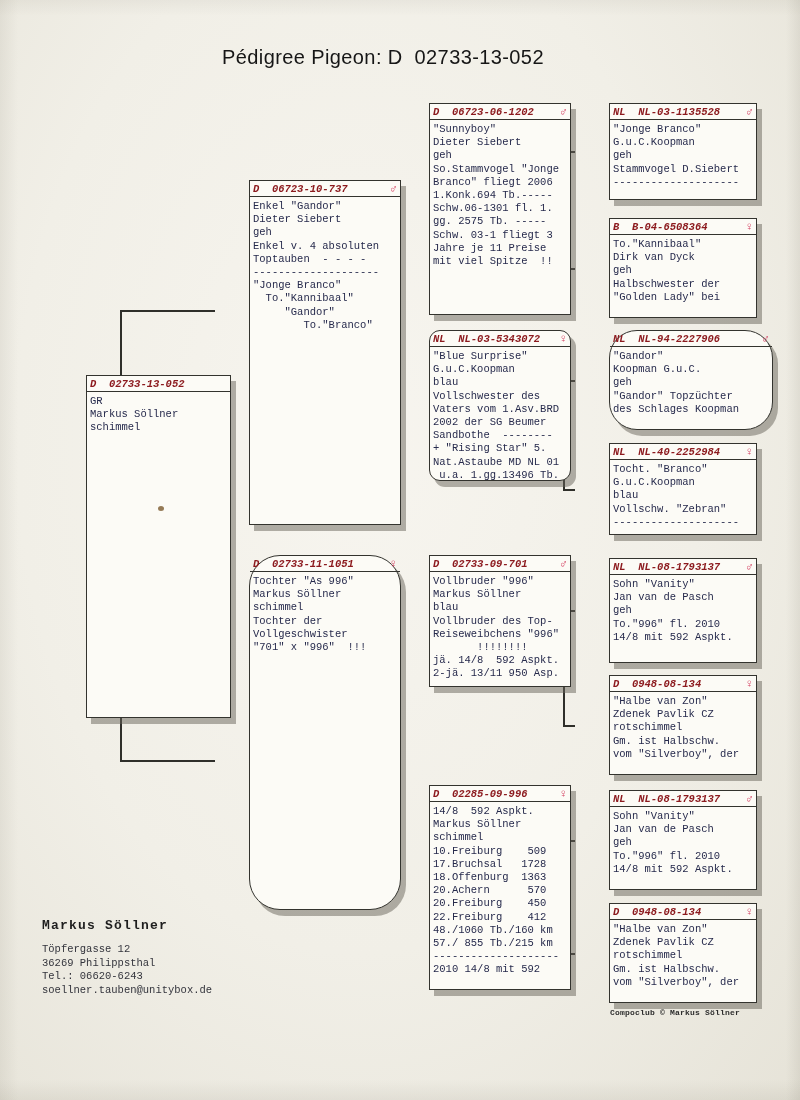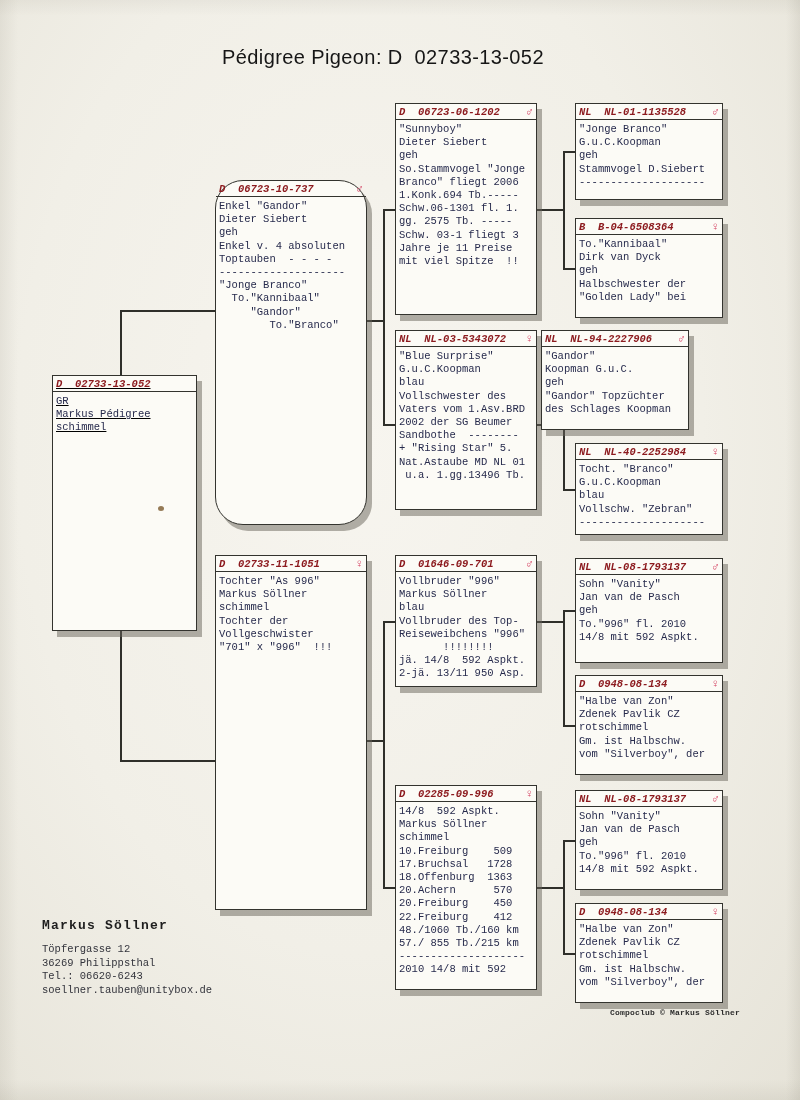--- a/index.html
+++ b/index.html
@@ -17,21 +17,21 @@
                 linear-gradient(180deg, rgba(120,115,100,0.08) 0, rgba(0,0,0,0) 16px),
                 linear-gradient(0deg, rgba(120,115,100,0.10) 0, rgba(0,0,0,0) 20px);
   }
   .title {
     position:absolute; left:222px; top:46px;
     font-family:"Liberation Sans", sans-serif; font-size:20px; color:#161616;
     letter-spacing:0.4px; white-space:pre;
   }
   .box {
     position:absolute; background:#fcfbf6; border:1px solid #33332e;
-    box-shadow:5px 6px 0 rgba(104,100,89,0.5); z-index:2;
+    box-shadow:5px 6px 0 rgba(104,100,89,0.5); z-index:2;margin-left:34px;
   }
   .box-header {
     display:flex; justify-content:space-between; align-items:center;
     border-bottom:1px solid #33332e; height:16px; padding:0 3px;
     font-size:10.5px; font-weight:bold; font-style:italic;
     color:#8c1a1e; white-space:pre;
   }
   .sex { font-style:normal; font-weight:bold; font-size:11.5px; color:#d2375a; line-height:1; }
   .box-body {
     padding:3px 3px 2px 3px; font-size:10.5px; line-height:13.2px;
@@ -85,48 +85,48 @@
   <div class="line hline" style="left:537px;top:621px;width:26px;"></div>
   <div class="line vline" style="left:563px;top:610px;height:117px;"></div>
   <div class="line hline" style="left:563px;top:610px;width:12px;"></div>
   <div class="line hline" style="left:563px;top:725px;width:12px;"></div>
 
   <div class="line hline" style="left:537px;top:887px;width:26px;"></div>
   <div class="line vline" style="left:563px;top:840px;height:115px;"></div>
   <div class="line hline" style="left:563px;top:840px;width:12px;"></div>
   <div class="line hline" style="left:563px;top:953px;width:12px;"></div>
 
-  <div class="box" style="left:52px;top:375px;width:145px;height:256px;text-decoration:underline;">
+  <div class="box" style="left:52px;top:375px;width:145px;height:343px;">
     <div class="box-header">
       <span>D  02733-13-052</span>
       <span class="sex"></span>
     </div>
     <div class="box-body">GR
-Markus Pédigree
+Markus Söllner
 schimmel</div>
   </div>
 
-  <div class="box" style="left:215px;top:180px;width:152px;height:345px;border-radius:28px;">
+  <div class="box" style="left:215px;top:180px;width:152px;height:345px;">
     <div class="box-header">
       <span>D  06723-10-737</span>
       <span class="sex">♂</span>
     </div>
     <div class="box-body">Enkel "Gandor"
 Dieter Siebert
 geh
 Enkel v. 4 absoluten
 Toptauben  - - - -
 --------------------
 "Jonge Branco"
   To."Kannibaal"
      "Gandor"
         To."Branco"</div>
   </div>
 
-  <div class="box" style="left:215px;top:555px;width:152px;height:355px;">
+  <div class="box" style="left:215px;top:555px;width:152px;height:355px;border-radius:31px;">
     <div class="box-header">
       <span>D  02733-11-1051</span>
       <span class="sex">♀</span>
     </div>
     <div class="box-body">Tochter "As 996"
 Markus Söllner
 schimmel
 Tochter der
 Vollgeschwister
 "701" x "996"  !!!</div>
@@ -143,40 +143,40 @@
 So.Stammvogel "Jonge
 Branco" fliegt 2006
 1.Konk.694 Tb.-----
 Schw.06-1301 fl. 1.
 gg. 2575 Tb. -----
 Schw. 03-1 fliegt 3
 Jahre je 11 Preise
 mit viel Spitze  !!</div>
   </div>
 
-  <div class="box" style="left:395px;top:330px;width:142px;height:180px;">
+  <div class="box" style="left:395px;top:330px;width:142px;height:151px;border-radius:11px;">
     <div class="box-header">
       <span>NL  NL-03-5343072</span>
       <span class="sex">♀</span>
     </div>
     <div class="box-body">"Blue Surprise"
 G.u.C.Koopman
 blau
 Vollschwester des
 Vaters vom 1.Asv.BRD
 2002 der SG Beumer
 Sandbothe  --------
 + "Rising Star" 5.
 Nat.Astaube MD NL 01
  u.a. 1.gg.13496 Tb.</div>
   </div>
 
   <div class="box" style="left:395px;top:555px;width:142px;height:132px;">
     <div class="box-header">
-      <span>D  01646-09-701</span>
+      <span>D  02733-09-701</span>
       <span class="sex">♂</span>
     </div>
     <div class="box-body">Vollbruder "996"
 Markus Söllner
 blau
 Vollbruder des Top-
 Reiseweibchens "996"
        !!!!!!!!
 jä. 14/8  592 Aspkt.
 2-jä. 13/11 950 Asp.</div>
@@ -197,21 +197,21 @@
 20.Freiburg    450
 22.Freiburg    412
 48./1060 Tb./160 km
 57./ 855 Tb./215 km
 --------------------
 2010 14/8 mit 592</div>
   </div>
 
   <div class="box" style="left:575px;top:103px;width:148px;height:97px;">
     <div class="box-header">
-      <span>NL  NL-01-1135528</span>
+      <span>NL  NL-03-1135528</span>
       <span class="sex">♂</span>
     </div>
     <div class="box-body">"Jonge Branco"
 G.u.C.Koopman
 geh
 Stammvogel D.Siebert
 --------------------</div>
   </div>
 
   <div class="box" style="left:575px;top:218px;width:148px;height:100px;">
@@ -219,21 +219,21 @@
       <span>B  B-04-6508364</span>
       <span class="sex">♀</span>
     </div>
     <div class="box-body">To."Kannibaal"
 Dirk van Dyck
 geh
 Halbschwester der
 "Golden Lady" bei</div>
   </div>
 
-  <div class="box" style="left:541px;top:330px;width:148px;height:100px;">
+  <div class="box" style="left:575px;top:330px;width:164px;height:100px;border-radius:28px;">
     <div class="box-header">
       <span>NL  NL-94-2227906</span>
       <span class="sex">♂</span>
     </div>
     <div class="box-body">"Gandor"
 Koopman G.u.C.
 geh
 "Gandor" Topzüchter
 des Schlages Koopman</div>
   </div>

